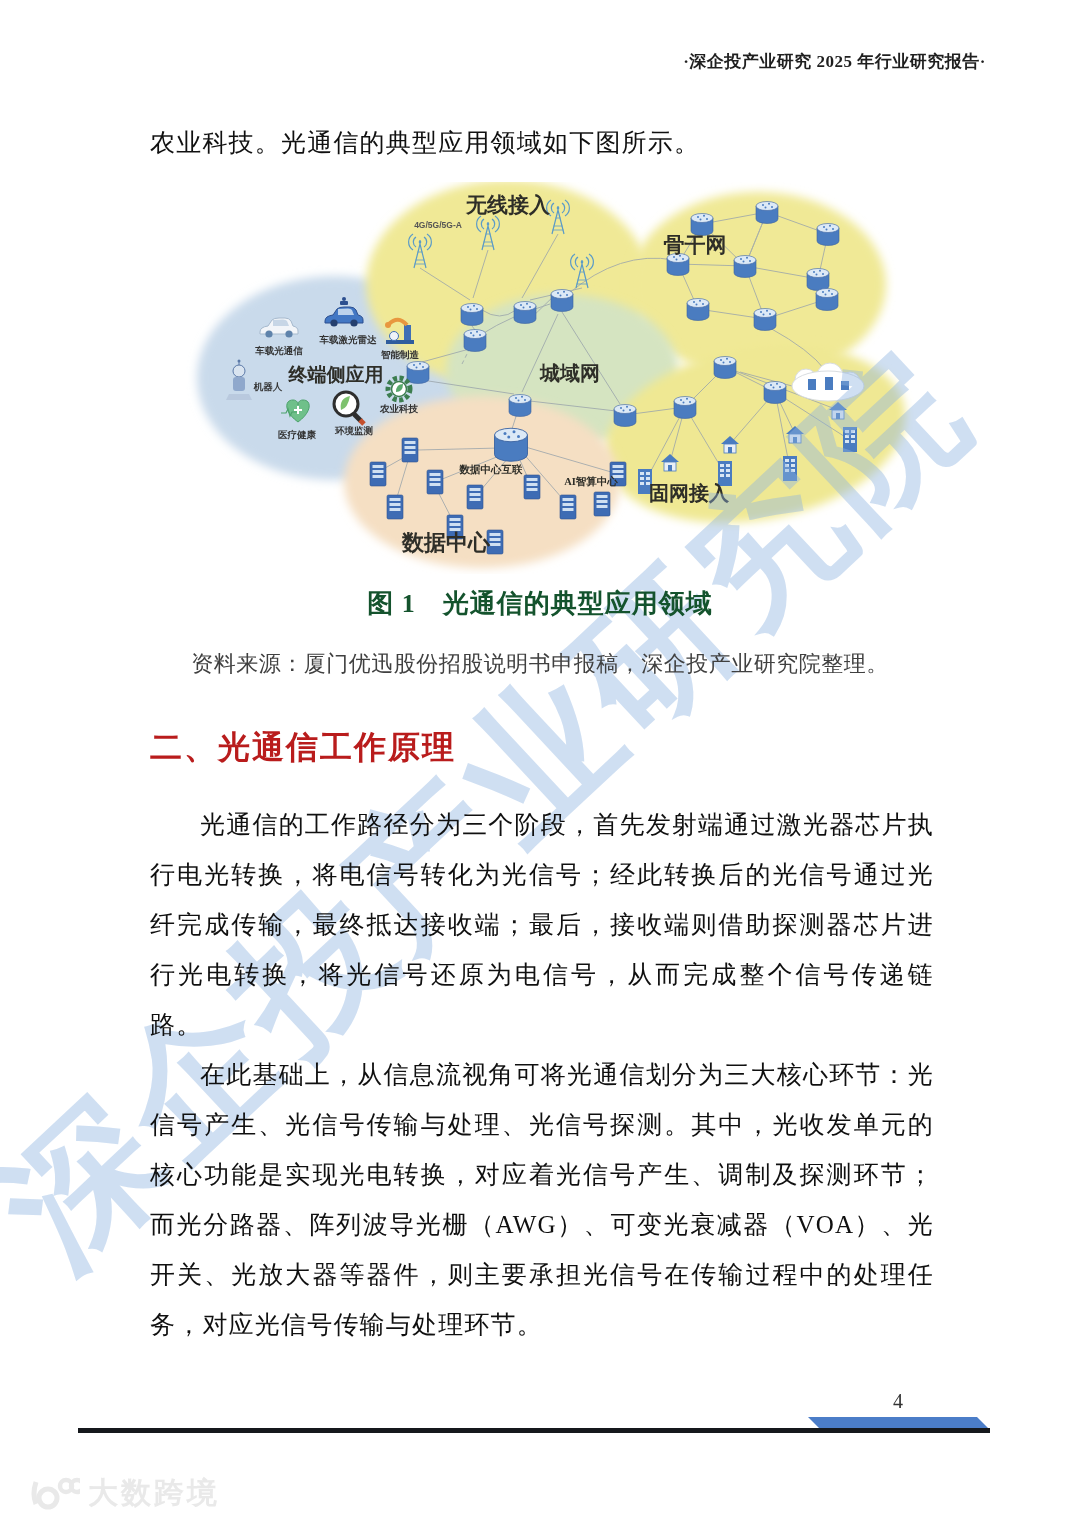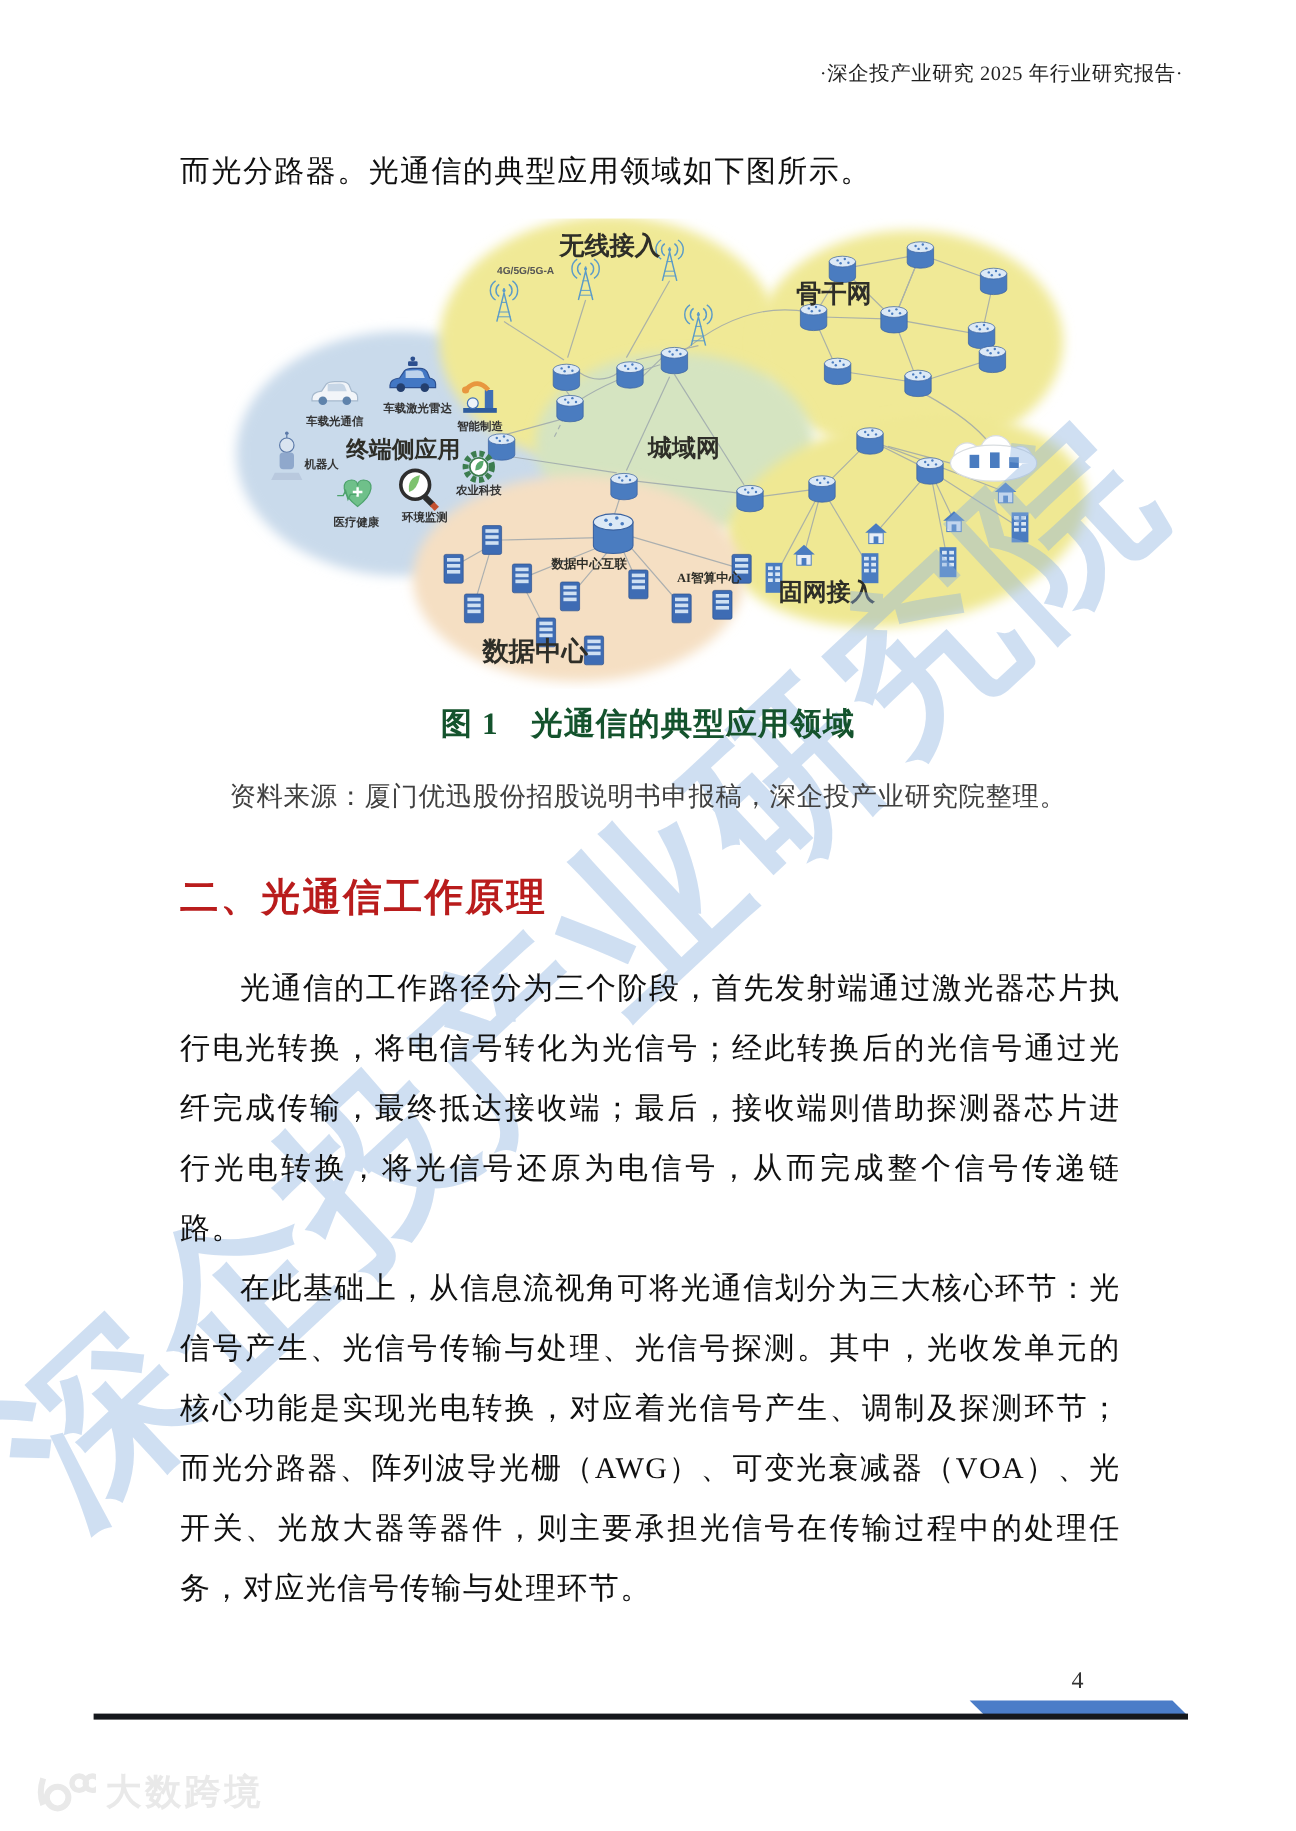--- a/index.html
+++ b/index.html
@@ -1,18 +1,18 @@
 <!DOCTYPE html>
 <html><head>
 <meta charset="utf-8">
 <style>
   html,body{margin:0;padding:0;background:#ffffff;}
   .page{position:relative;width:1080px;height:1526px;background:#fff;overflow:hidden;
         font-family:"Liberation Serif","DejaVu Serif",serif;color:#111;}
-  .header{position:absolute;top:50px;right:94px;font-size:17px;font-weight:normal;
+  .header{position:absolute;top:50px;right:94px;font-size:17px;font-weight:bold;
           color:#1f1f1f;letter-spacing:.5px;z-index:3;}
   .intro{position:absolute;left:150px;top:126px;width:784px;font-size:25px;
          letter-spacing:1.2px;color:#101010;z-index:3;}
   .figure{position:absolute;left:170px;top:182px;width:790px;height:392px;z-index:1;}
   .caption{position:absolute;left:0;top:586px;width:100%;text-align:center;
            font-size:26px;font-weight:bold;color:#14532d;z-index:3;letter-spacing:1px;}
   .source{position:absolute;left:0;top:649px;width:100%;text-align:center;
           font-size:22px;color:#404040;z-index:3;letter-spacing:.5px;}
   .heading{position:absolute;left:150px;top:726px;
            font-family:"Liberation Sans","DejaVu Sans",sans-serif;
@@ -39,21 +39,21 @@
   .tl{font-family:"Liberation Serif","DejaVu Serif",serif;font-weight:bold;fill:#333;font-size:9.5px;}
   .tag{font-family:"Liberation Sans","DejaVu Sans",sans-serif;font-weight:bold;fill:#555;font-size:8.5px;}
 </style>
 </head>
 <body>
 
 <div class="page">
 
   <div class="header">·深企投产业研究 2025 年行业研究报告·</div>
 
-  <div class="intro">而光分路器。光通信的典型应用领域如下图所示。</div>
+  <div class="intro">农业科技。光通信的典型应用领域如下图所示。</div>
 
   <svg class="figure" viewBox="0 0 790 392">
     <defs>
       <filter id="soft" x="-25%" y="-25%" width="150%" height="150%">
         <feGaussianBlur stdDeviation="5"></feGaussianBlur>
       </filter>
       <g id="router">
         <path d="M-11,-6 L-11,7 A11,4.5 0 0 0 11,7 L11,-6 Z" fill="#4a7cc0" stroke="#3a62a0" stroke-width="0.6"></path>
         <ellipse cx="0" cy="-6" rx="11" ry="4.5" fill="#dce9f6" stroke="#3a62a0" stroke-width="0.6"></ellipse>
         <circle cx="-4" cy="-7" r="1" fill="#4a7cc0"></circle>

